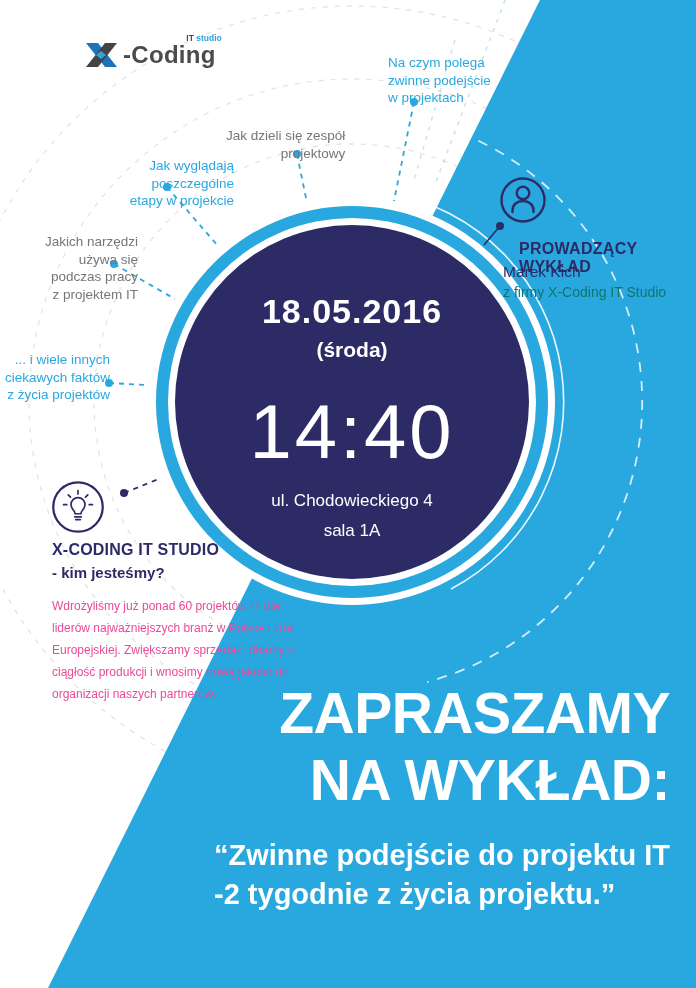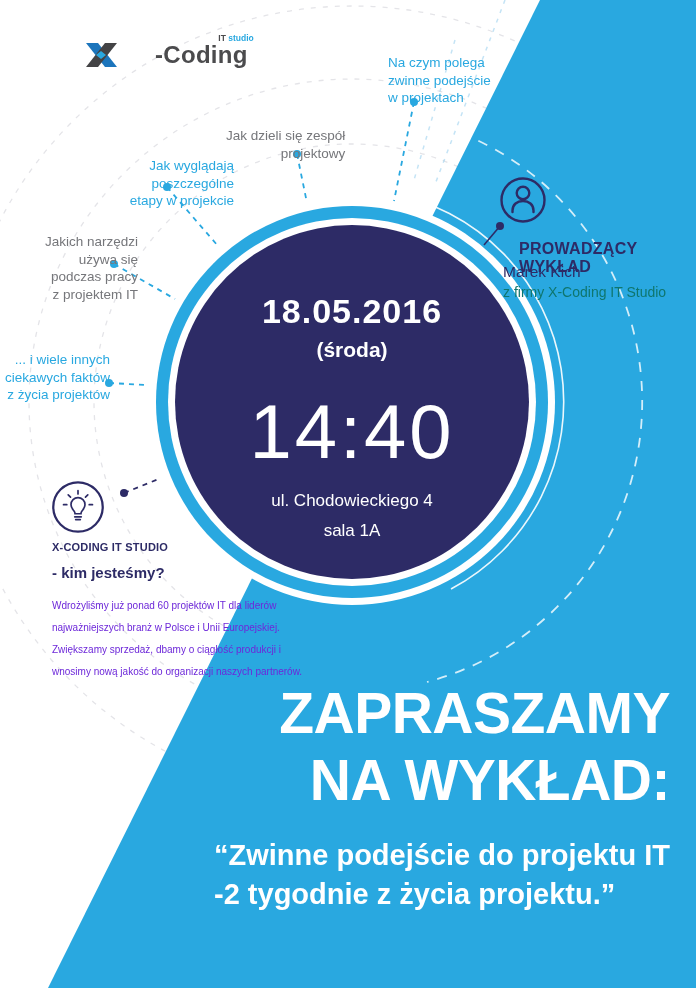--- a/index.html
+++ b/index.html
@@ -10,39 +10,39 @@
   .bg{position:absolute;left:0;top:0;z-index:0;}
   .layer{position:absolute;z-index:2;}
   .preline{white-space:pre-line;}
   .lbl{font-size:13.5px;line-height:17.5px;}
   .lbl-blue{color:#29a8e0;}
   .lbl-gray{color:#75767a;}
   .ta-r{text-align:right;}
   
   .logo{display:flex;align-items:center;gap:5px;}
   .logo-text-wrap{position:relative;display:inline-block;}
-  .logo-text{font-size:24px;font-weight:bold;color:#4b4b4d;letter-spacing:.3px;margin-left:32px;}
+  .logo-text{font-size:24px;font-weight:bold;color:#4b4b4d;letter-spacing:.3px;}
   .logo-sup{position:absolute;right:-6px;top:-8px;font-size:8.5px;font-weight:bold;white-space:nowrap;}
   .logo-sup .it{color:#4b4b4d;}
   .logo-sup .studio{color:#29a8e0;}
   
   .speaker-heading{font-size:16px;font-weight:bold;color:#2d2b66;letter-spacing:.3px;}
   .speaker-name{font-size:15.5px;color:#2d2b66;}
   .speaker-company{font-size:14px;color:#0f766e;}
   
   .event{width:300px;text-align:center;color:#ffffff;}
   .event-date{font-size:34px;font-weight:bold;letter-spacing:1px;}
   .event-weekday{font-size:21px;font-weight:bold;margin-top:7px;}
   .event-time{font-size:76px;font-weight:200;letter-spacing:3px;margin-top:26px;font-family:Liberation Sans, sans-serif;}
   .event-address{font-size:17px;margin-top:16px;}
   .event-room{font-size:17px;margin-top:10px;}
   
-  .about-title{font-size:11px;font-weight:bold;color:#2d2b66;letter-spacing:.2px;}
+  .about-title{font-size:16px;font-weight:bold;color:#2d2b66;letter-spacing:.2px;}
   .about-q{font-size:15px;font-weight:bold;color:#2d2b66;}
-  .about-desc{width:252px;font-size:10px;line-height:22px;color:#6d28d9;}
+  .about-desc{width:252px;font-size:12px;line-height:22px;color:#ec4899;}
   
   .invite{color:#ffffff;font-weight:bold;font-size:57px;line-height:67px;letter-spacing:-.5px;text-align:right;}
   .quote{color:#ffffff;font-weight:bold;font-size:29px;line-height:39px;text-align:left;}
 </style>
 </head>
 <body>
 
 <div class="poster">
 
   <svg class="bg" width="696" height="988" viewBox="0 0 696 988">

